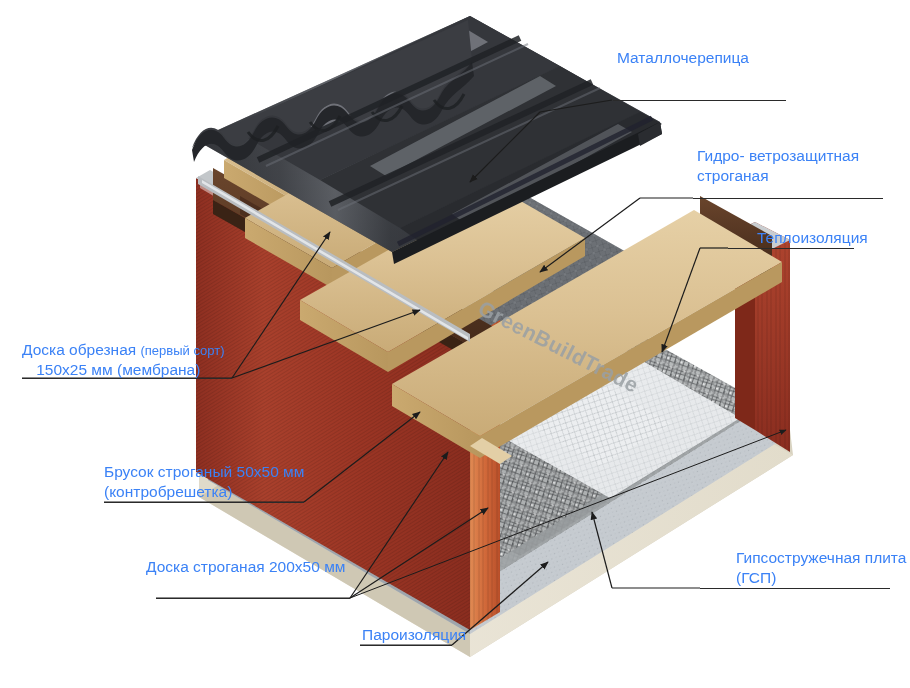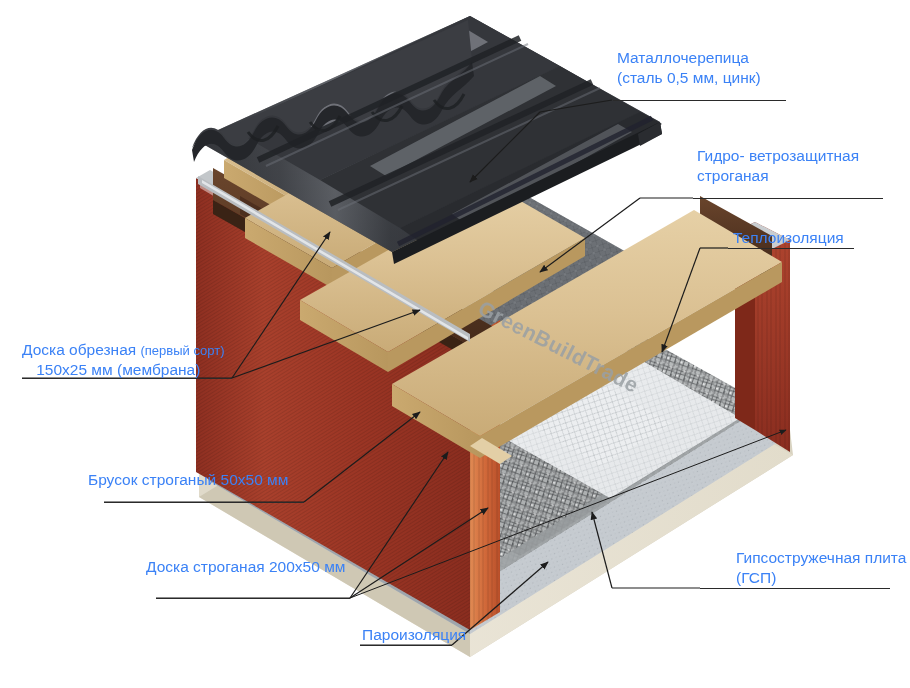--- a/index.html
+++ b/index.html
@@ -366,43 +366,43 @@
 
       <path d="M700,588 L760,430" stroke-opacity="0"></path>
       <path d="M728,248 L770,230" stroke-opacity="0"></path>
 
       <path d="M350,598 L786,430" stroke-width="1" marker-end="url(#arw)"></path>
     </g>
   </svg>
 
   <div class="label" style="left:617px; top:48px;">
     <span class="l1">Маталлочерепица</span>
-    <span class="l2">(сталь 0,5 мм, цинк)</span>
   </div>
   <div class="ulbar" style="left:613px; top:100px; width:173px;"></div>
 
   <div class="label ctr" style="left:697px; top:146px; width:186px;">
     <span class="l1">Гидро- ветрозащитная</span>
     <span class="l2">строганая</span>
   </div>
   <div class="ulbar" style="left:693px; top:198px; width:190px;"></div>
 
-  <div class="label" style="left:733px; top:228px;">
+  <div class="label" style="left:757px; top:228px;">
     <span class="l1">Теплоизоляция</span>
   </div>
   <div class="ulbar" style="left:728px; top:248px; width:126px;"></div>
 
   <div class="label" style="left:22px; top:340px;">
     <span class="l1"><span>Доска обрезная</span> <span class="small">(первый сорт)</span></span>
     <span class="l2" style="display:block; text-align:center; padding-right:10px;">150х25 мм (мембрана)</span>
   </div>
   <div class="ulbar" style="left:22px; top:378px; width:210px;"></div>
 
-  <div class="label ctr" style="left:88px; top:462px; width:200px;margin-top:8px;">
+  <div class="label ctr" style="left:104px; top:462px; width:200px;">
     <span class="l1">Брусок строганый 50х50 мм</span>
+    <span class="l2">(контробрешетка)</span>
   </div>
   <div class="ulbar" style="left:104px; top:502px; width:200px;"></div>
 
   <div class="label ctr" style="left:146px; top:557px; width:194px;">
     <span class="l1">Доска строганая 200х50 мм</span>
   </div>
   <div class="ulbar" style="left:156px; top:598px; width:194px;"></div>
 
   <div class="label" style="left:362px; top:625px;">
     <span class="l1">Пароизоляция</span>

